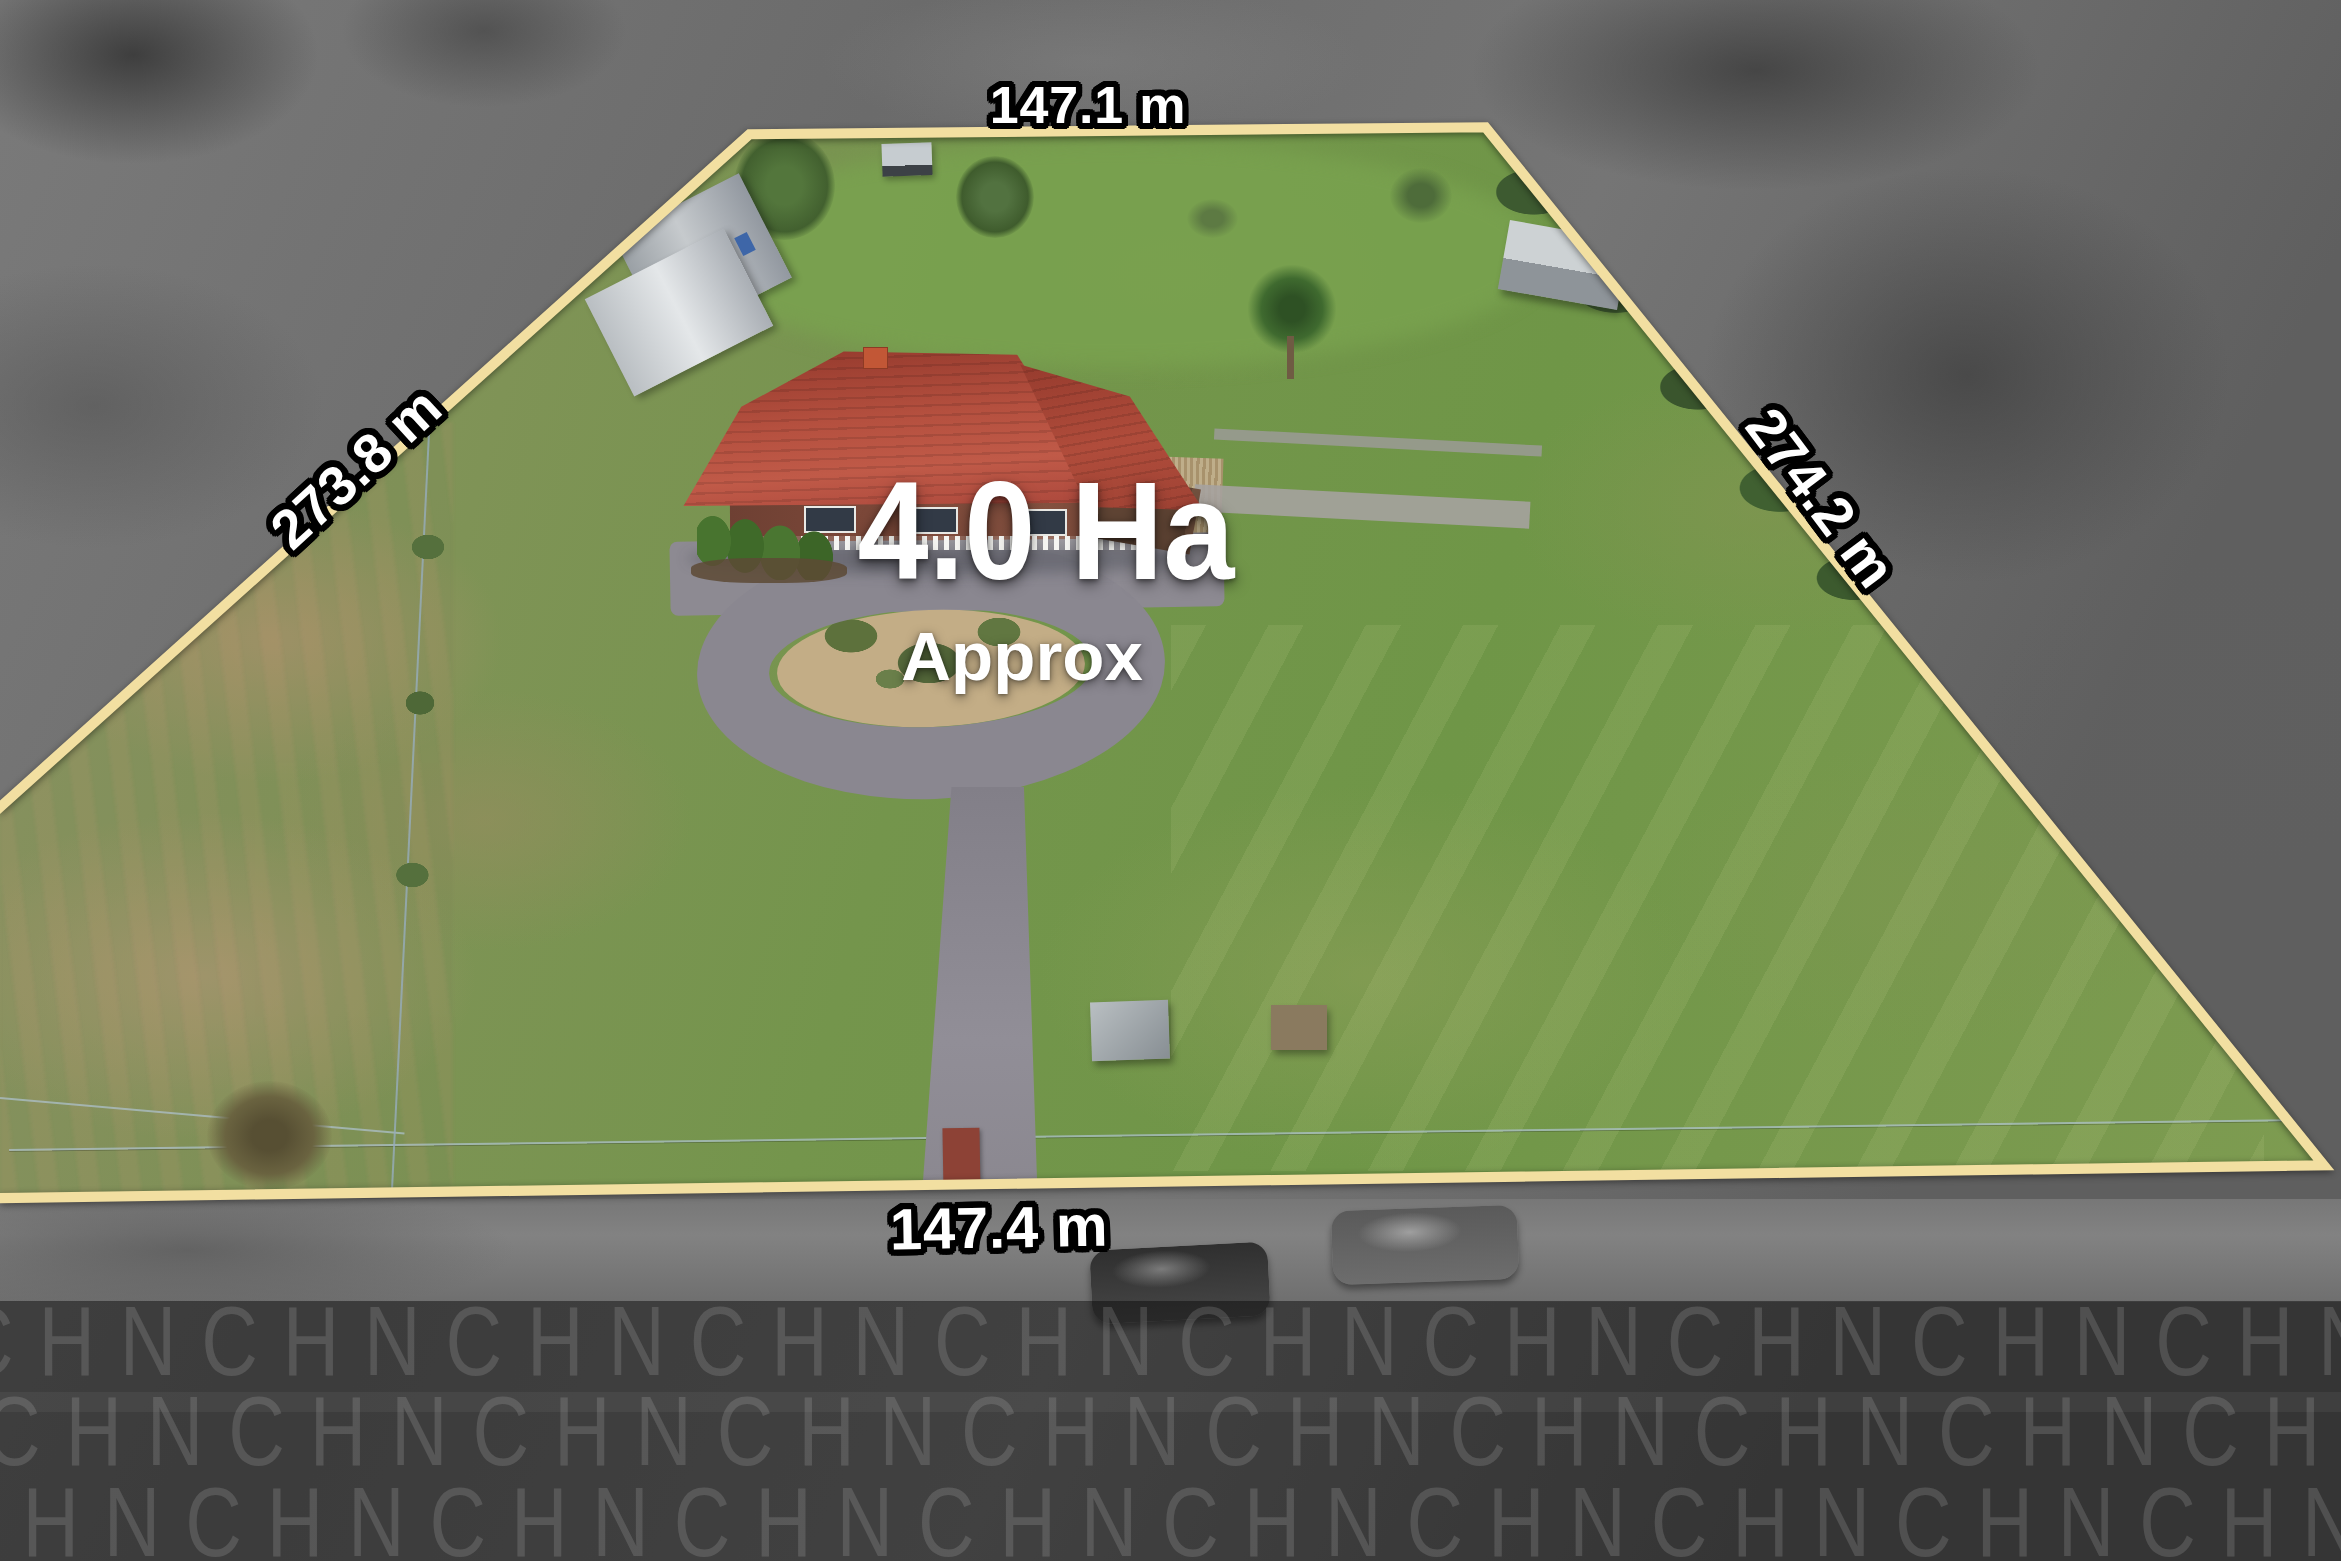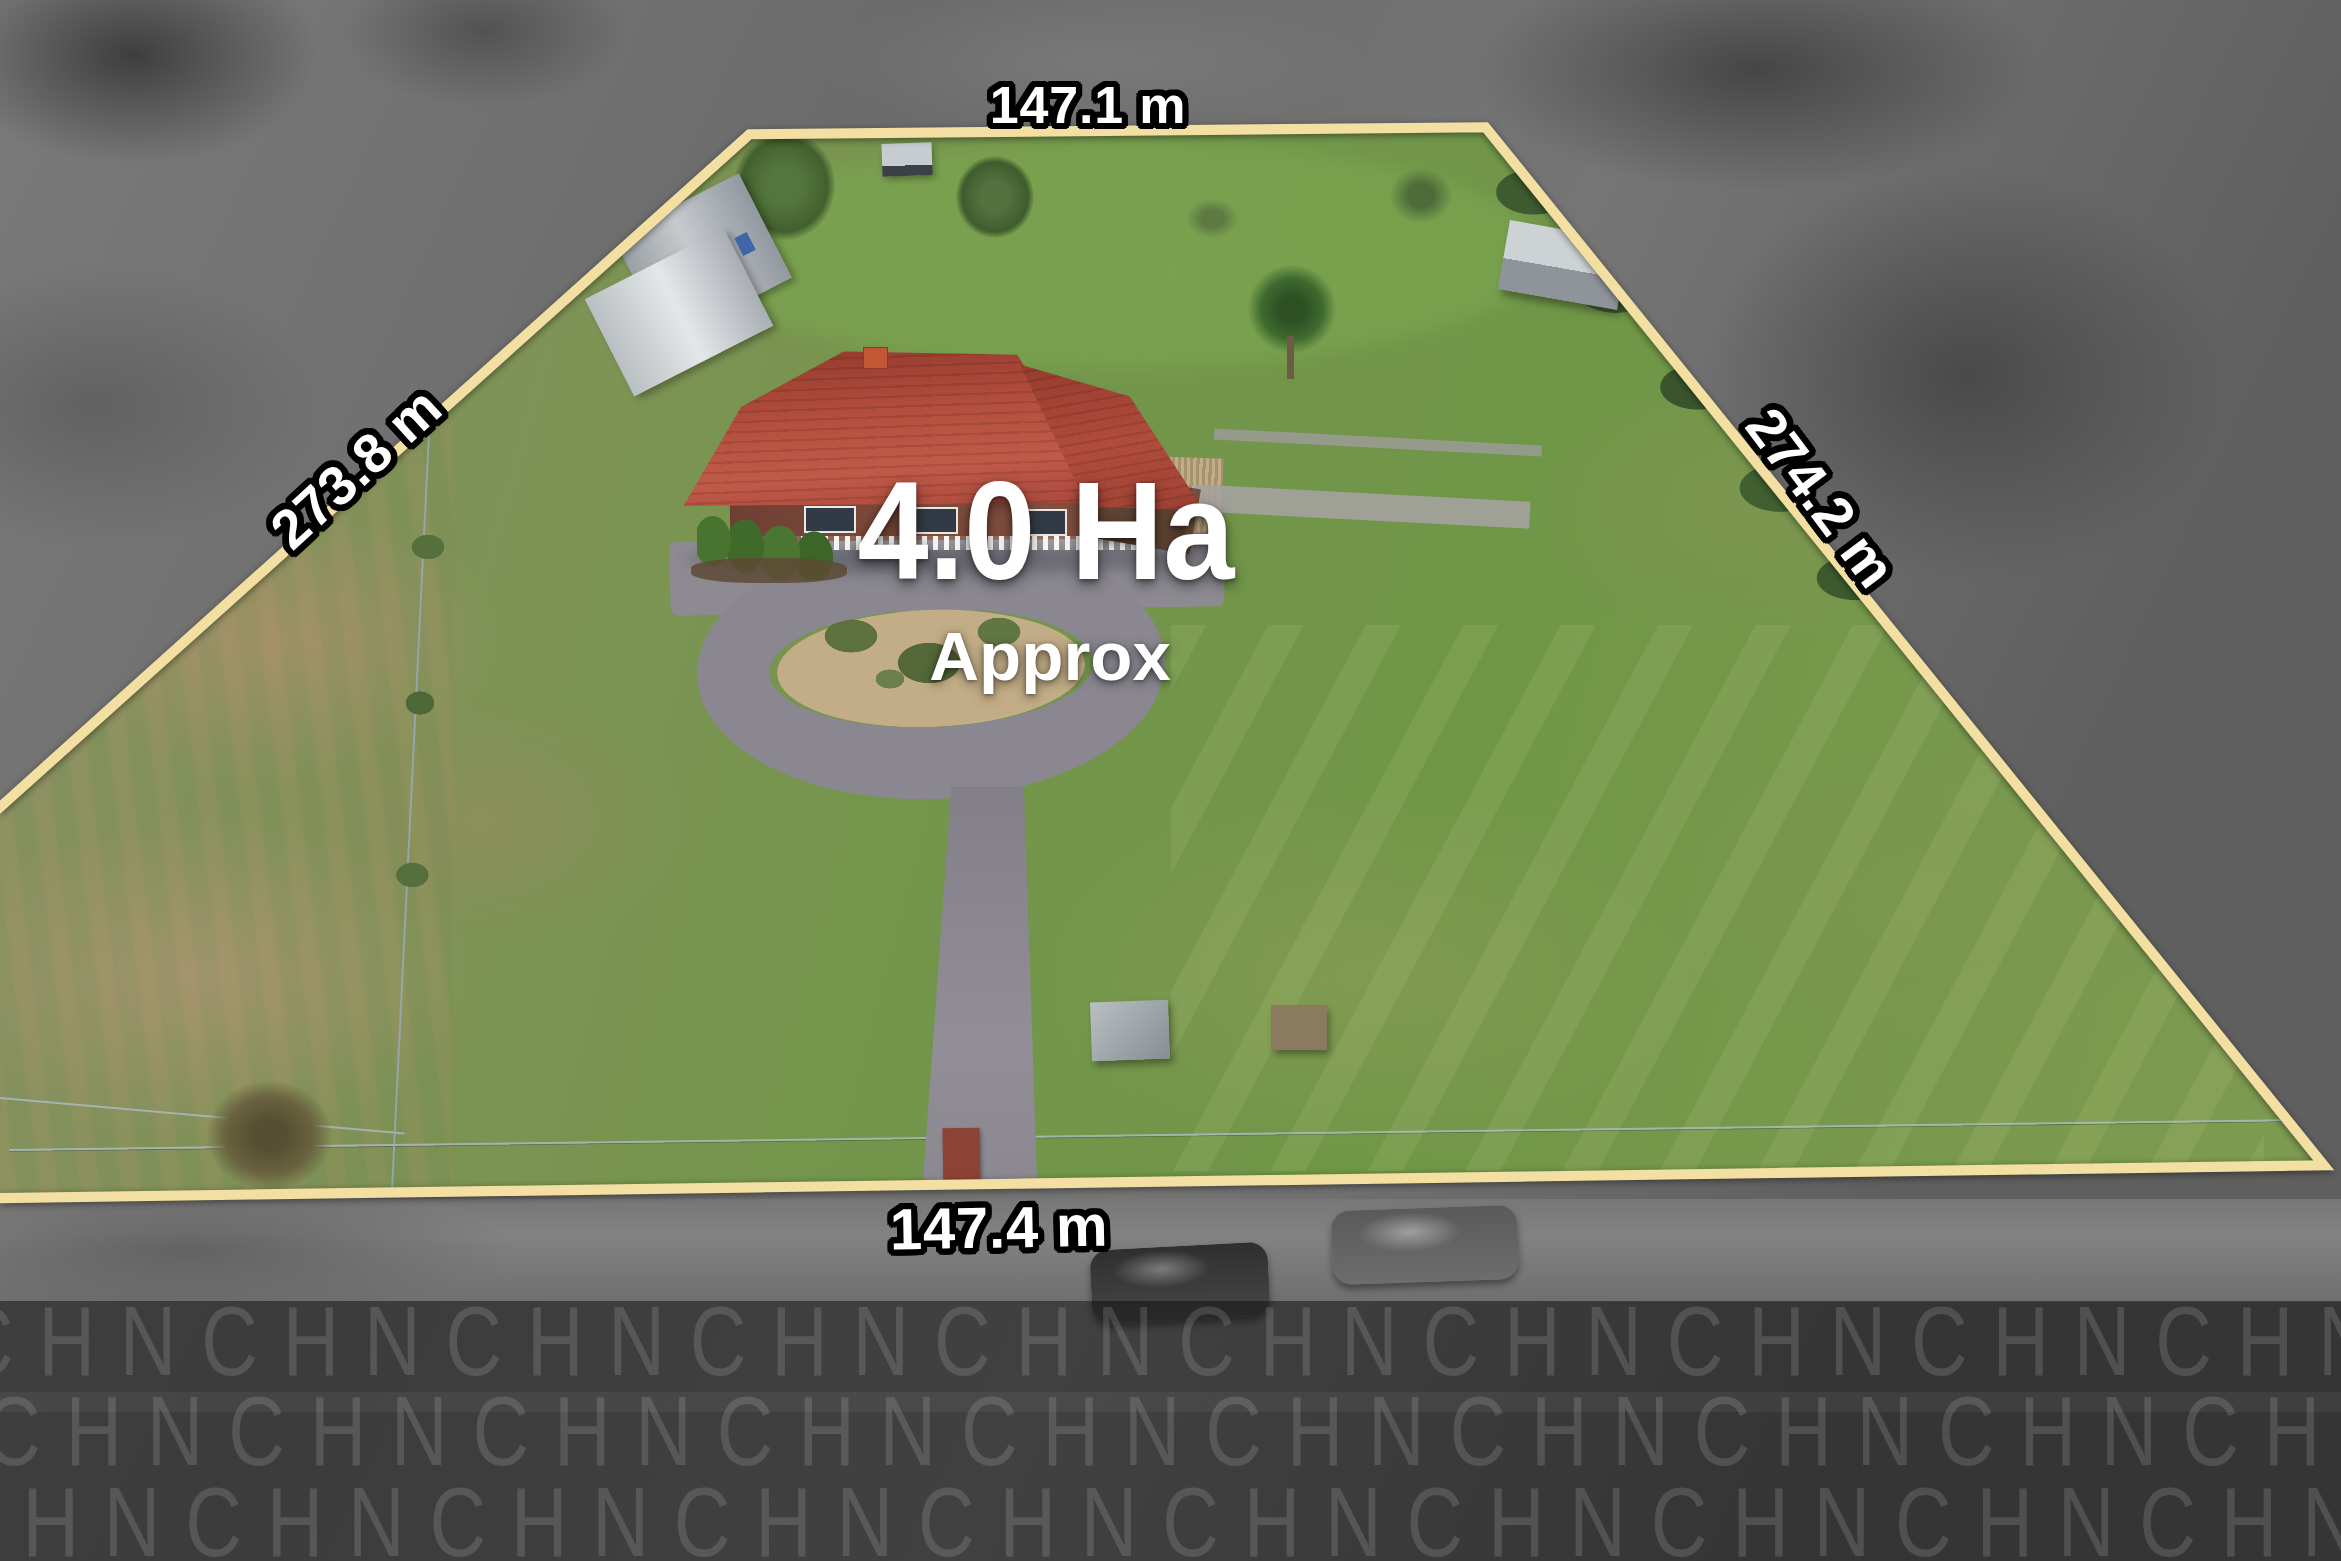--- a/index.html
+++ b/index.html
@@ -166,21 +166,21 @@
       -3.1px -6.2px 0 #000,3.1px 6.2px 0 #000,-6.2px -3.1px 0 #000,6.2px 3.1px 0 #000,
       -3.1px 6.2px 0 #000,3.1px -6.2px 0 #000,6.2px -3.1px 0 #000,-6.2px 3.1px 0 #000;}
   .m-top{left:1088px;top:105px;font-size:52px;}
   .m-left{left:356px;top:468px;font-size:55px;transform:translate(-50%,-50%) rotate(-42.5deg);}
   .m-right{left:1821px;top:498px;font-size:55px;transform:translate(-50%,-50%) rotate(53deg);}
   .m-bottom{left:999px;top:1227px;font-size:58px;transform:translate(-50%,-50%) rotate(-1deg);}
 
   .area-label{position:absolute;left:1046px;top:531px;z-index:7;transform:translate(-50%,-50%) scaleX(.92);
     color:#fff;font-weight:700;font-size:139px;white-space:nowrap;
     text-shadow:0 4.7px 14px rgba(0,0,0,.5),0 2.3px 4.7px rgba(0,0,0,.35);}
-  .approx-label{position:absolute;left:1050px;top:656px;z-index:7;transform:translate(-50%,-50%);
+  .approx-label{position:absolute;left:1022px;top:656px;z-index:7;transform:translate(-50%,-50%);
     color:#fff;font-weight:700;font-size:69px;white-space:nowrap;
     text-shadow:0 3.9px 11px rgba(0,0,0,.5),0 1.6px 3.9px rgba(0,0,0,.35);}
 
   
   .band{position:absolute;left:0;top:1301px;width:2342px;height:261px;z-index:8;
     background:rgba(8,8,8,.48);overflow:hidden;}
   .band-glow{position:absolute;left:0;top:91px;width:2342px;height:20px;background:rgba(255,255,255,.05);}
   .wm-row{position:absolute;white-space:nowrap;font-size:98px;line-height:1;font-weight:400;
     letter-spacing:31px;transform:scaleX(.8);transform-origin:left top;color:rgba(205,205,205,.18);}
   .wm1{left:-43px;top:-9.4px;} .wm2{left:-15.6px;top:81px;} .wm3{left:-59px;top:172px;}

